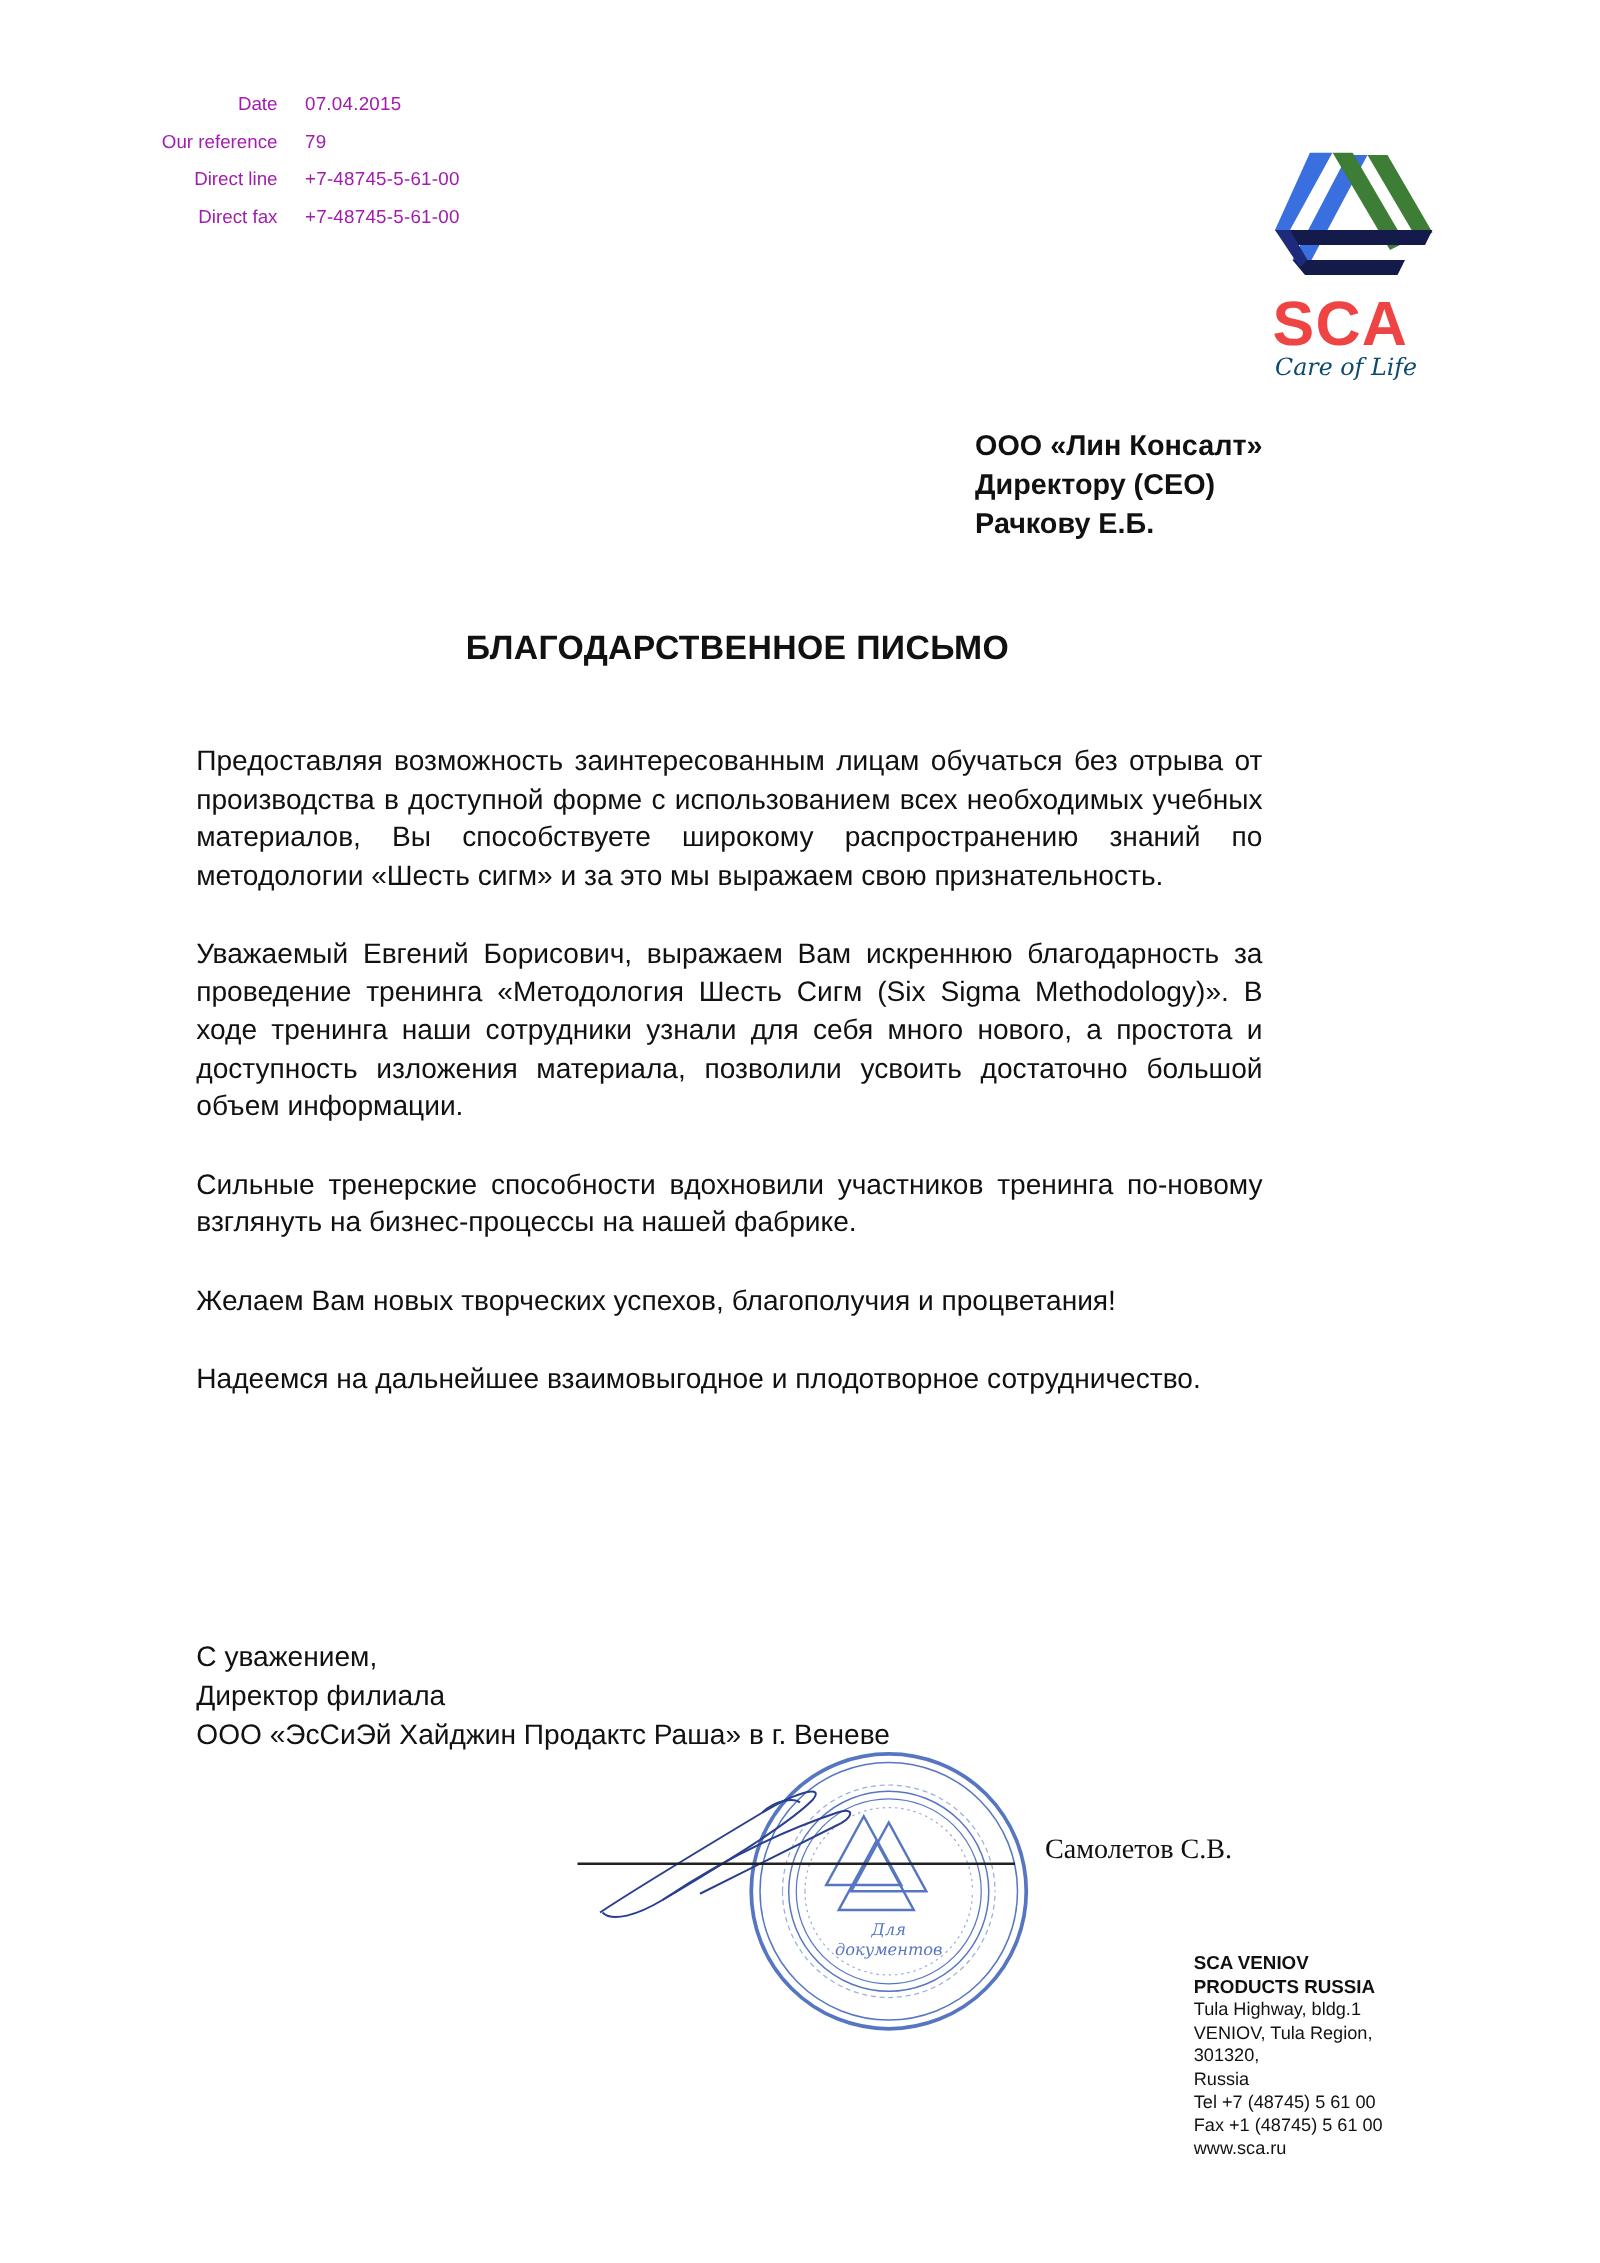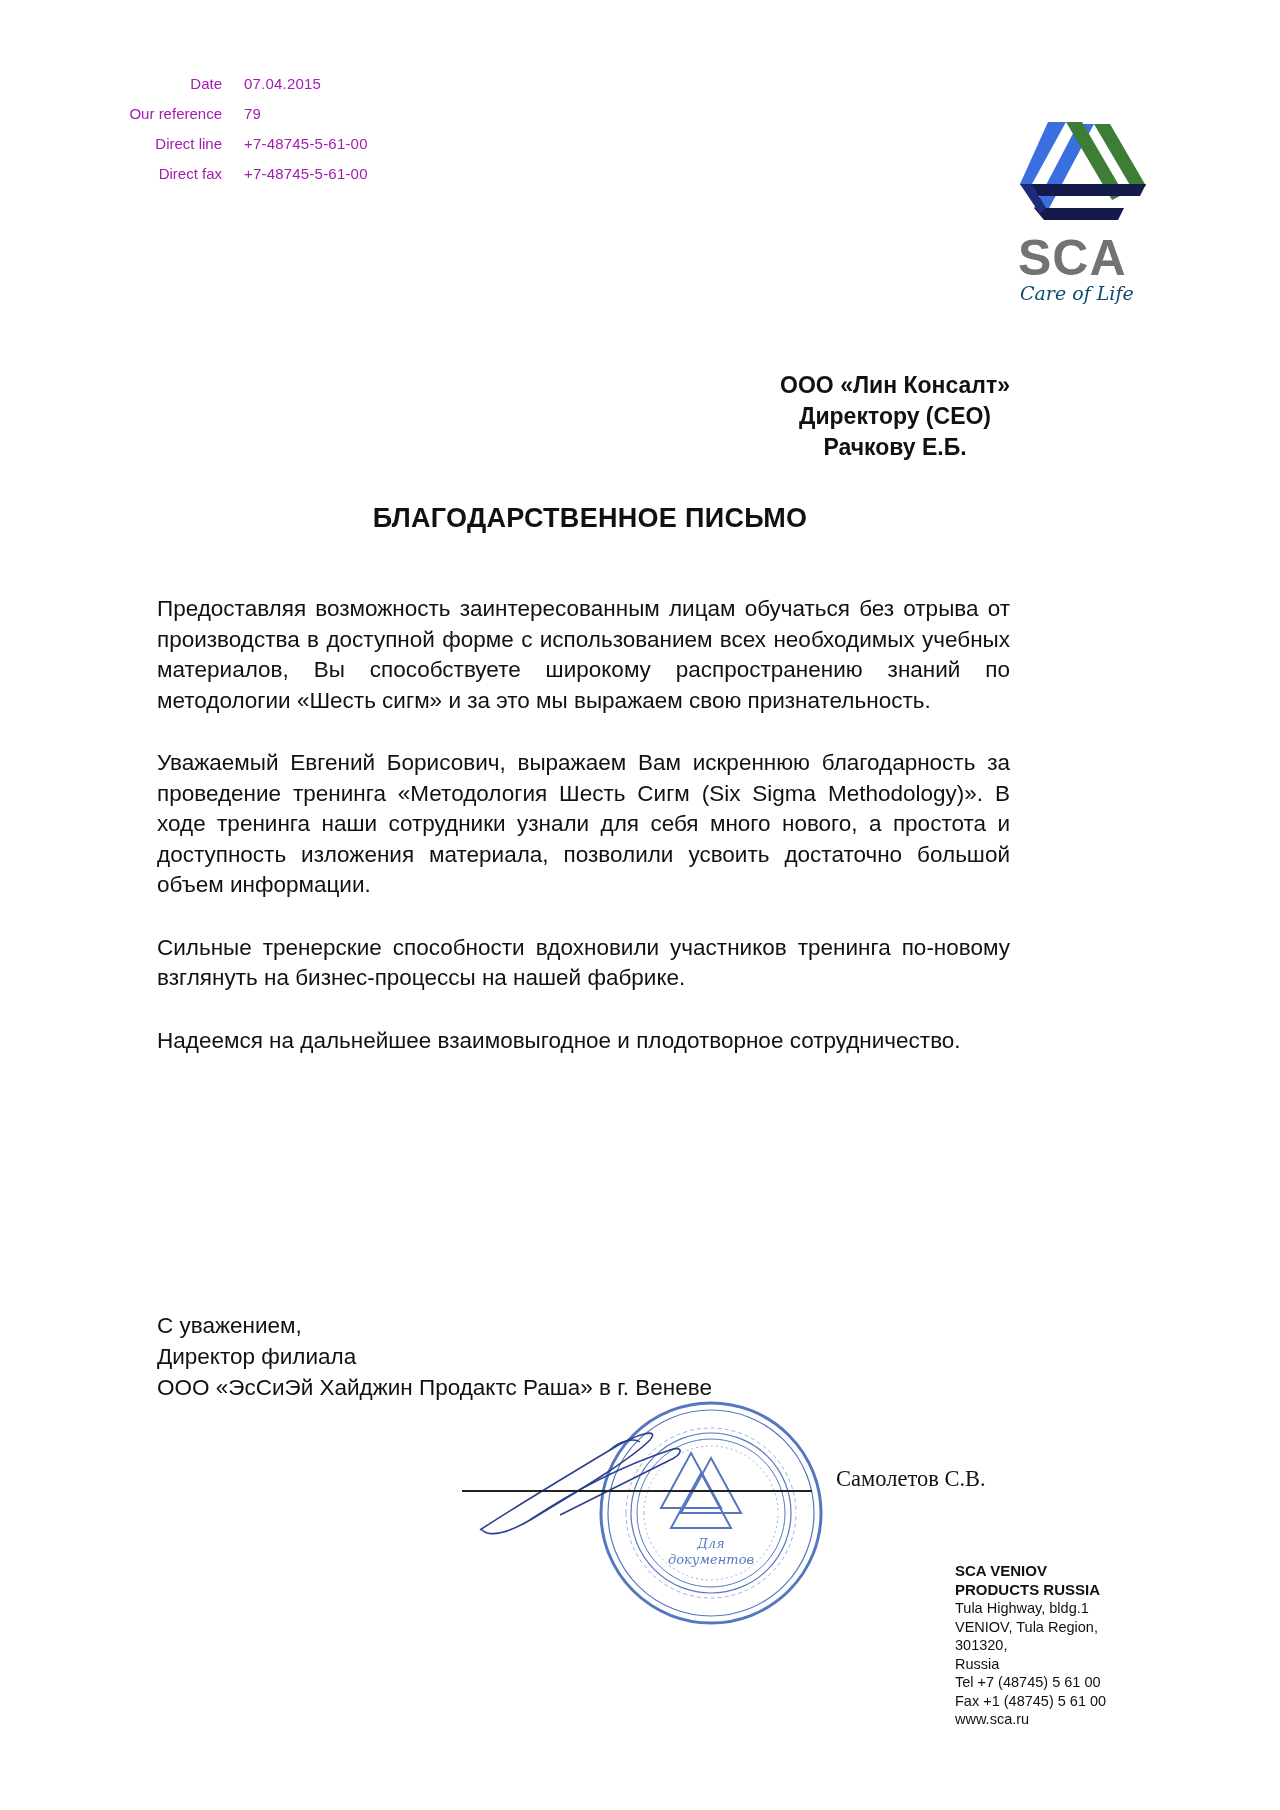--- a/index.html
+++ b/index.html
@@ -38,38 +38,38 @@
     .logo {
       position: absolute;
       left: 1018px;
       top: 122px;
       width: 150px;
     }
     .logo-text {
       font-family: "Liberation Sans", sans-serif;
       font-weight: bold;
       font-size: 50px;
-      color: #737373;
+      color: #ef4444;
       margin-top: -4px;
       letter-spacing: 1px;
       line-height: 52px;
     }
     .logo-tag {
       font-family: "DejaVu Serif", serif;
       font-style: italic;
       font-size: 19px;
       color: #0c4a6e;
       margin-top: -2px;
       margin-left: 2px;
     }
     .recipient {
       position: absolute;
       right: 270px;
-      top: 370px;
-      text-align: center;
+      top: 341px;
+      text-align: left;
       font-weight: bold;
       font-size: 23px;
       line-height: 31px;
     }
     .title {
       position: absolute;
       left: 0;
       width: 1180px;
       top: 503px;
       text-align: center;
@@ -184,20 +184,21 @@
   <div>Директору (CEO)</div>
   <div>Рачкову Е.Б.</div>
 </div>
 
 <div class="title">БЛАГОДАРСТВЕННОЕ ПИСЬМО</div>
 
 <div class="body">
   <p class="para">Предоставляя возможность заинтересованным лицам обучаться без отрыва от производства в доступной форме с использованием всех необходимых учебных материалов, Вы способствуете широкому распространению знаний по методологии «Шесть сигм» и за это мы выражаем свою признательность.</p>
   <p class="para">Уважаемый Евгений Борисович, выражаем Вам искреннюю благодарность за проведение тренинга «Методология Шесть Сигм (Six Sigma Methodology)». В ходе тренинга наши сотрудники узнали для себя много нового, а простота и доступность изложения материала, позволили усвоить достаточно большой объем информации.</p>
   <p class="para">Сильные тренерские способности вдохновили участников тренинга по-новому взглянуть на бизнес-процессы на нашей фабрике.</p>
+  <p class="para">Желаем Вам новых творческих успехов, благополучия и процветания!</p>
   <p class="para">Надеемся на дальнейшее взаимовыгодное и плодотворное сотрудничество.</p>
 </div>
 
 <div class="closing">
   <div>С уважением,</div>
   <div>Директор филиала</div>
   <div>ООО «ЭсСиЭй Хайджин Продактс Раша» в г. Веневе</div>
 </div>
 
 <svg class="stamp" viewBox="0 0 230 230">

